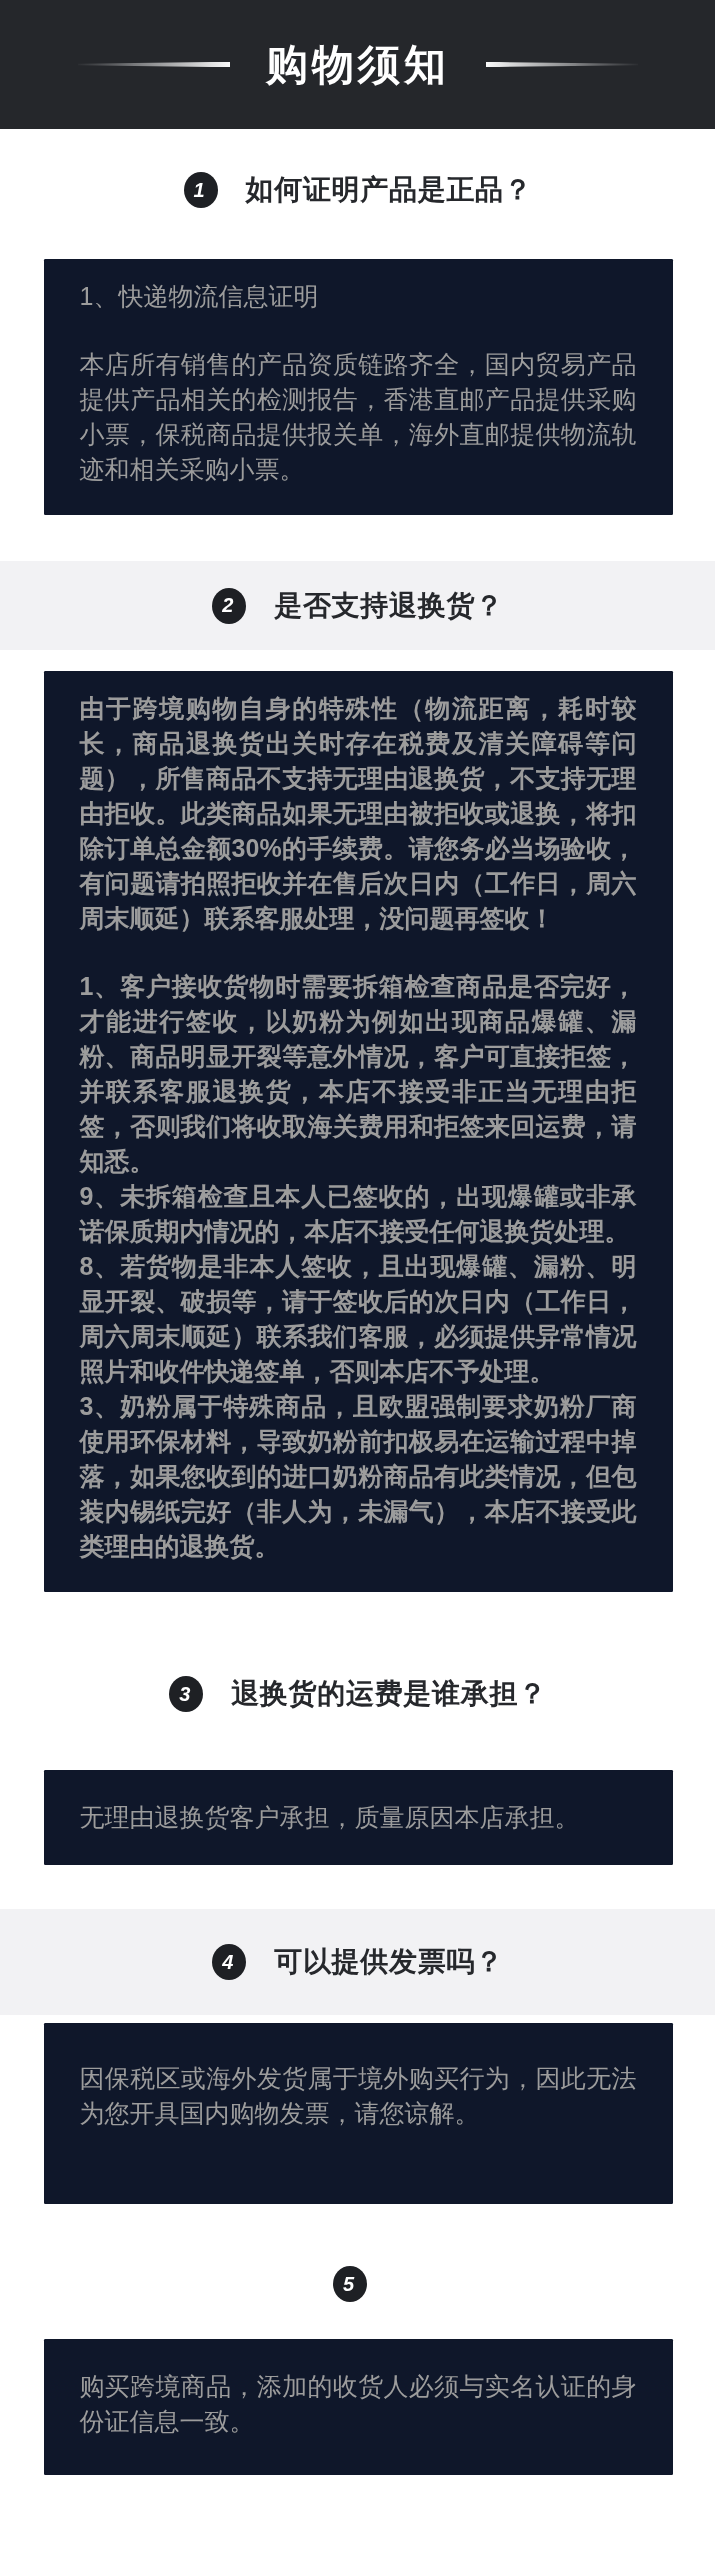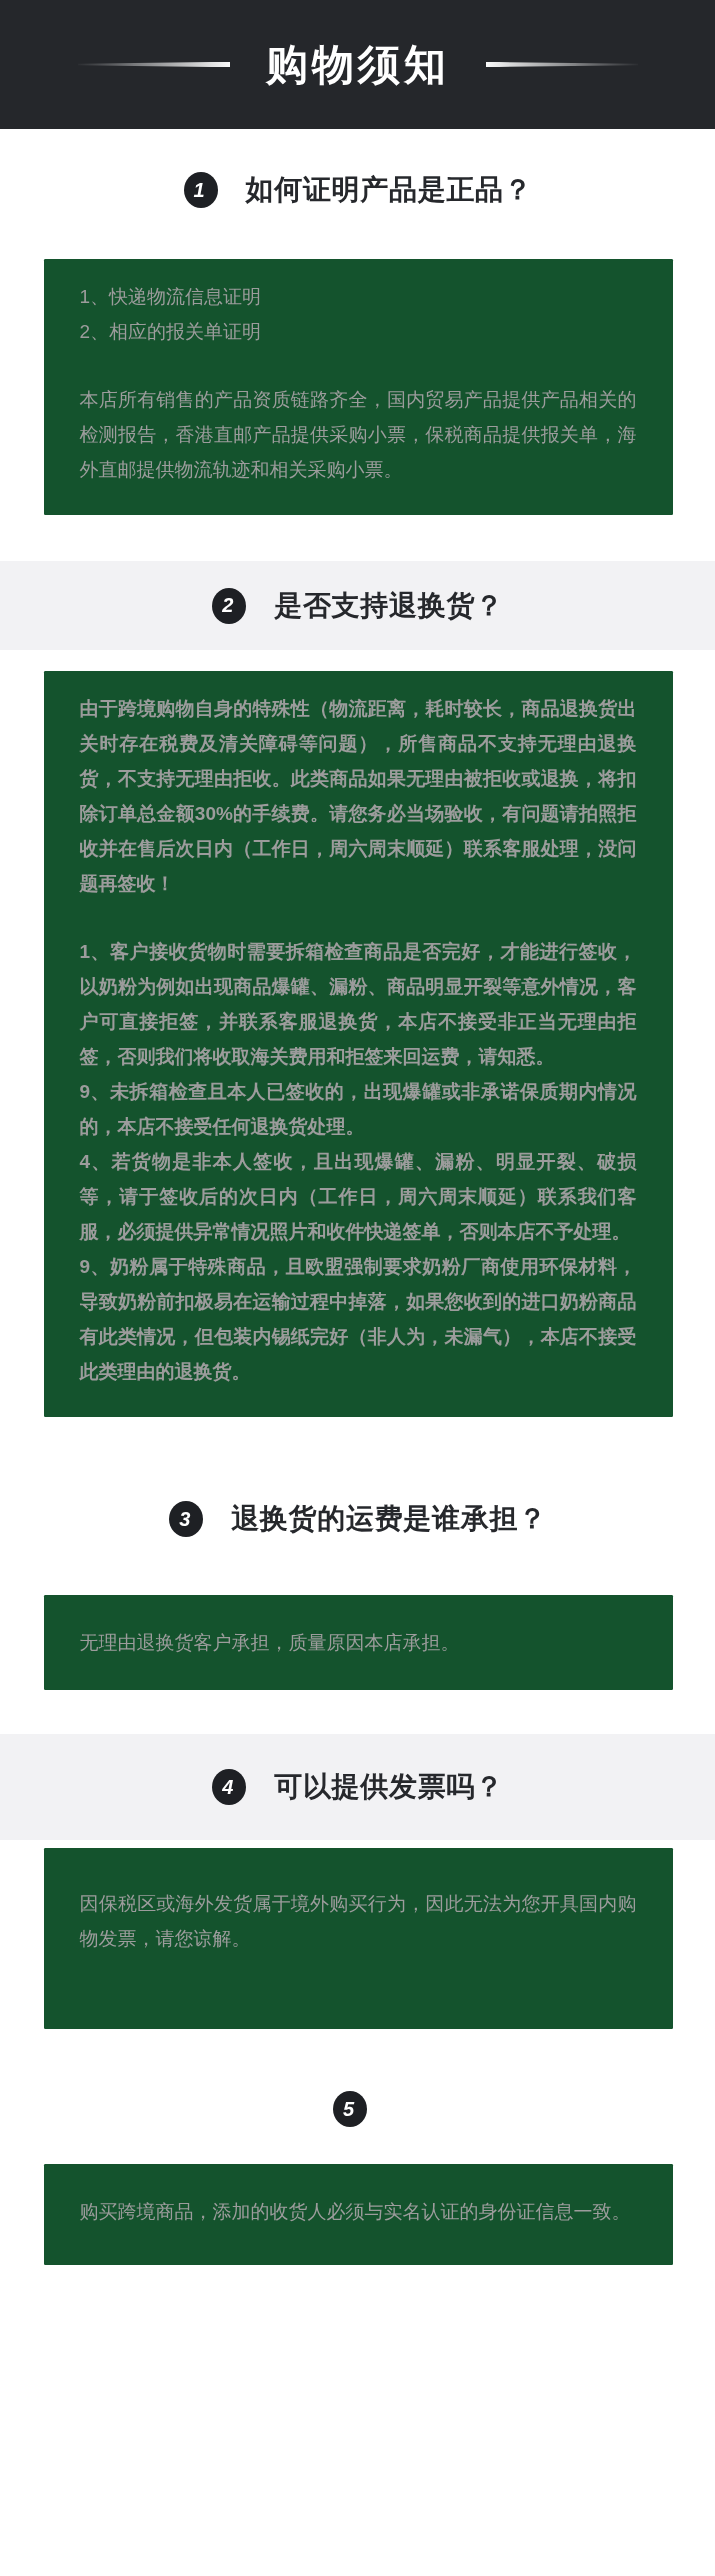--- a/index.html
+++ b/index.html
@@ -70,25 +70,25 @@
     font-size: 28px;
     font-weight: 700;
     color: #26282c;
     letter-spacing: 0.7px;
   }
 
   
   .q-box {
     width: 629px;
     margin: 0 auto;
-    background: #14532d;
+    background: #0f172a;
     border-radius: 1.3px;
     padding: 20px 36px 28px 36px;
     color: #9c9c9c;
-    font-size: 19px;
+    font-size: 25px;
     line-height: 35px;
     text-align: justify;
   }
   .q-box p { margin: 0; }
   .q-box p.gap { margin-top: 33px; }
 
   
   .band {
     background: #f2f2f4;
     padding: 20.5px 0;
@@ -115,38 +115,37 @@
   <span class="decor-line right"></span>
 </div>
 
 <section>
   <div class="q-heading h1-row">
     <span class="badge">1</span>
     <h2 class="q-title">如何证明产品是正品？</h2>
   </div>
   <div class="q-box box-1">
     <p>1、快递物流信息证明</p>
-    <p>2、相应的报关单证明</p>
     <p class="gap">本店所有销售的产品资质链路齐全，国内贸易产品提供产品相关的检测报告，香港直邮产品提供采购小票，保税商品提供报关单，海外直邮提供物流轨迹和相关采购小票。</p>
   </div>
 </section>
 
 <section>
   <div class="band band-2">
     <div class="q-heading">
       <span class="badge">2</span>
       <h2 class="q-title">是否支持退换货？</h2>
     </div>
   </div>
   <div class="q-box box-2">
     <p>由于跨境购物自身的特殊性（物流距离，耗时较长，商品退换货出关时存在税费及清关障碍等问题），所售商品不支持无理由退换货，不支持无理由拒收。此类商品如果无理由被拒收或退换，将扣除订单总金额30%的手续费。请您务必当场验收，有问题请拍照拒收并在售后次日内（工作日，周六周末顺延）联系客服处理，没问题再签收！</p>
     <p class="gap">1、客户接收货物时需要拆箱检查商品是否完好，才能进行签收，以奶粉为例如出现商品爆罐、漏粉、商品明显开裂等意外情况，客户可直接拒签，并联系客服退换货，本店不接受非正当无理由拒签，否则我们将收取海关费用和拒签来回运费，请知悉。</p>
     <p>9、未拆箱检查且本人已签收的，出现爆罐或非承诺保质期内情况的，本店不接受任何退换货处理。</p>
-    <p>4、若货物是非本人签收，且出现爆罐、漏粉、明显开裂、破损等，请于签收后的次日内（工作日，周六周末顺延）联系我们客服，必须提供异常情况照片和收件快递签单，否则本店不予处理。</p>
-    <p>9、奶粉属于特殊商品，且欧盟强制要求奶粉厂商使用环保材料，导致奶粉前扣极易在运输过程中掉落，如果您收到的进口奶粉商品有此类情况，但包装内锡纸完好（非人为，未漏气），本店不接受此类理由的退换货。</p>
+    <p>8、若货物是非本人签收，且出现爆罐、漏粉、明显开裂、破损等，请于签收后的次日内（工作日，周六周末顺延）联系我们客服，必须提供异常情况照片和收件快递签单，否则本店不予处理。</p>
+    <p>3、奶粉属于特殊商品，且欧盟强制要求奶粉厂商使用环保材料，导致奶粉前扣极易在运输过程中掉落，如果您收到的进口奶粉商品有此类情况，但包装内锡纸完好（非人为，未漏气），本店不接受此类理由的退换货。</p>
   </div>
 </section>
 
 <section>
   <div class="q-heading h3-row">
     <span class="badge">3</span>
     <h2 class="q-title">退换货的运费是谁承担？</h2>
   </div>
   <div class="q-box box-3">
     <p>无理由退换货客户承担，质量原因本店承担。</p>

